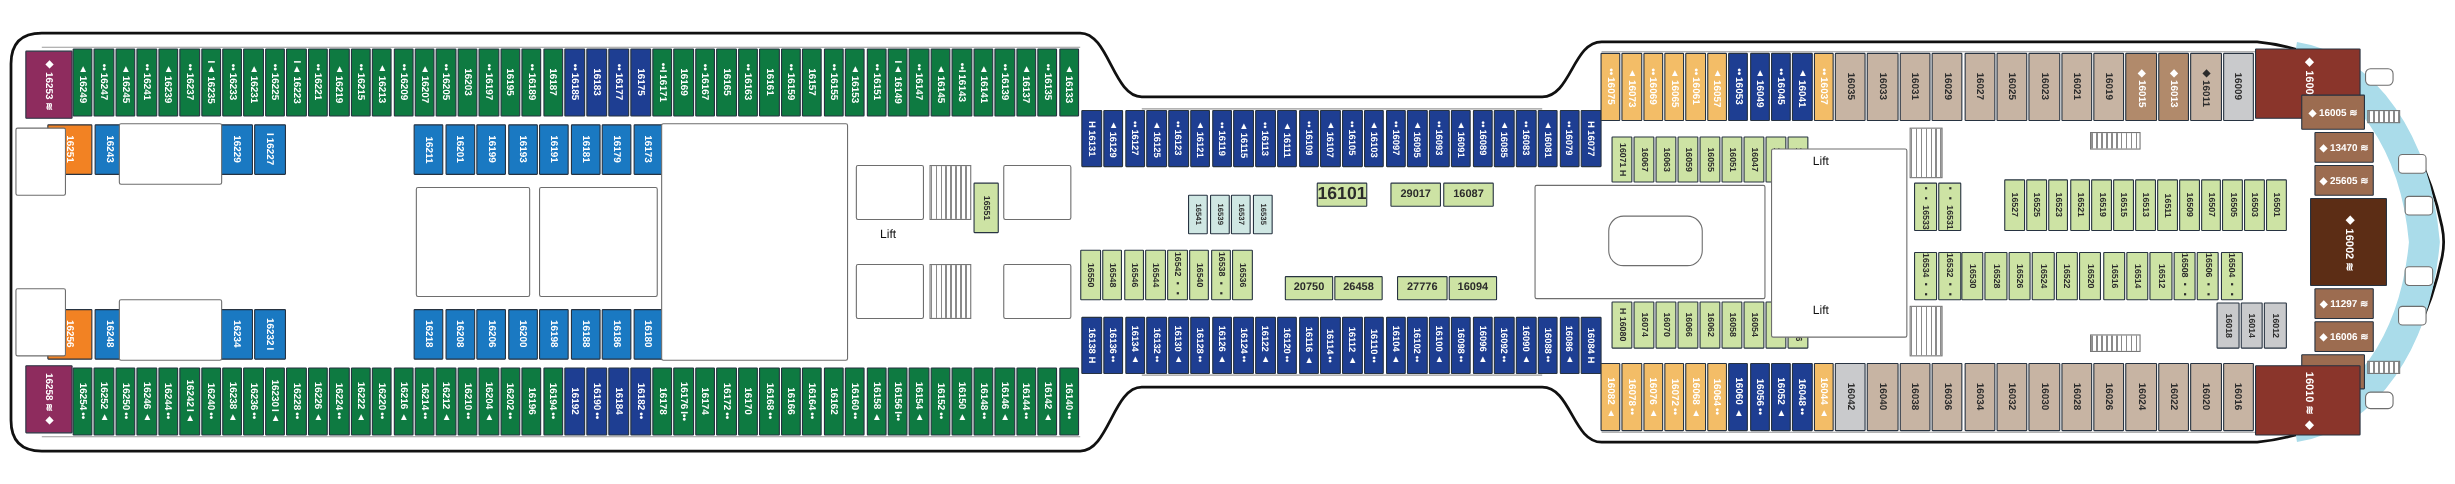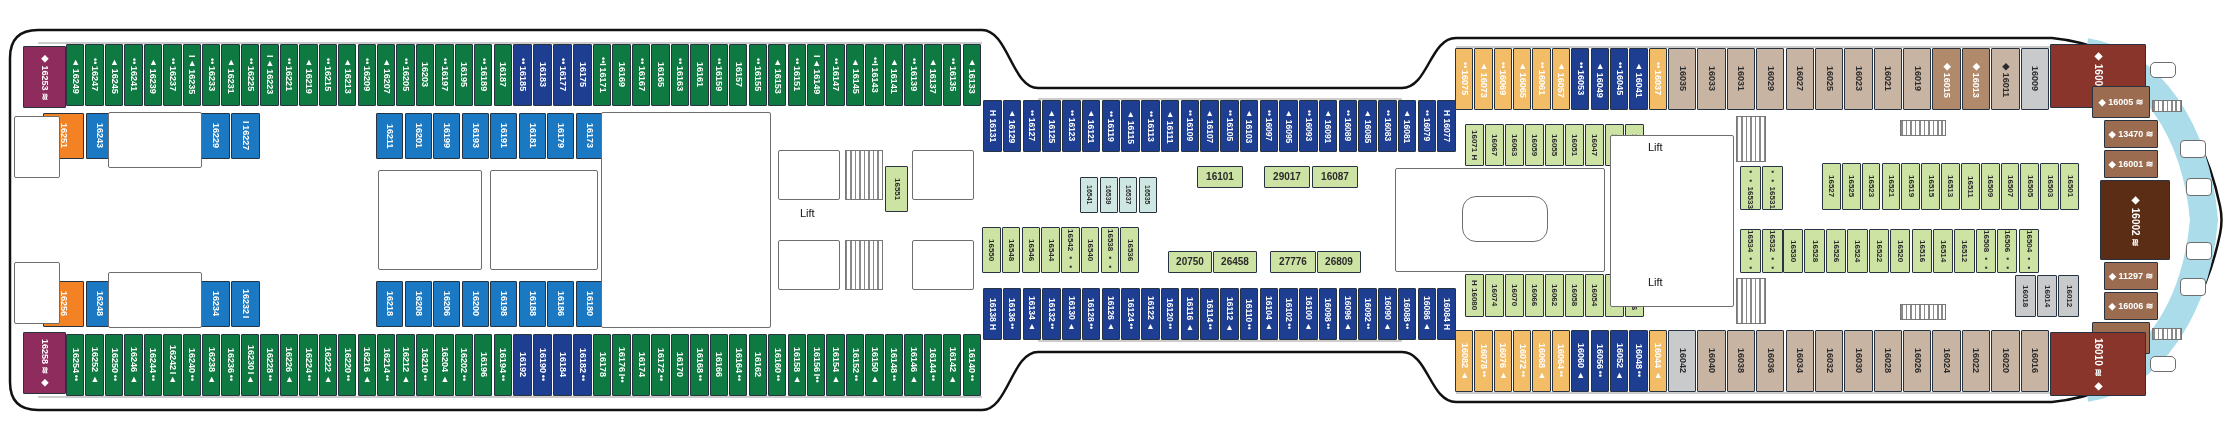--- a/index.html
+++ b/index.html
@@ -879,57 +879,57 @@
     <div class="cab" style="left: 2050px; top: 44px; width: 96px; height: 64px; background: rgb(138, 53, 43); color: rgb(255, 255, 255);">
       <span class="vtxt" style="font-size: 10px;">◆ 16007 ≋</span>
     </div>
     <div class="cab" style="left: 2092px; top: 86px; width: 58px; height: 32px; background: rgb(156, 108, 80); color: rgb(255, 255, 255);">
       <span class="htxt" style="font-size: 9px;">◆ 16005 ≋</span>
     </div>
     <div class="cab" style="left: 2104px; top: 120px; width: 54px; height: 28px; background: rgb(156, 108, 80); color: rgb(255, 255, 255);">
       <span class="htxt" style="font-size: 9px;">◆ 13470 ≋</span>
     </div>
     <div class="cab" style="left: 2104px; top: 150px; width: 54px; height: 28px; background: rgb(156, 108, 80); color: rgb(255, 255, 255);">
-      <span class="htxt" style="font-size: 9px;">◆ 16001 ≋</span>
+      <span class="htxt" style="font-size: 9px;">◆ 25605 ≋</span>
     </div>
     <div class="cab" style="left: 2100px; top: 180px; width: 70px; height: 80px; background: rgb(92, 45, 21); color: rgb(255, 255, 255);">
       <span class="vtxt" style="font-size: 10px;">◆ 16002 ≋</span>
     </div>
     <div class="cab" style="left: 2104px; top: 262px; width: 54px; height: 28px; background: rgb(156, 108, 80); color: rgb(255, 255, 255);">
       <span class="htxt" style="font-size: 9px;">◆ 11297 ≋</span>
     </div>
     <div class="cab" style="left: 2104px; top: 292px; width: 54px; height: 28px; background: rgb(156, 108, 80); color: rgb(255, 255, 255);">
       <span class="htxt" style="font-size: 9px;">◆ 16006 ≋</span>
     </div>
     <div class="cab" style="left: 2092px; top: 322px; width: 58px; height: 32px; background: rgb(156, 108, 80); color: rgb(255, 255, 255);">
       <span class="htxt" style="font-size: 9px;">◆ 16008 ≋</span>
     </div>
     <div class="cab" style="left: 2050px; top: 332px; width: 96px; height: 64px; background: rgb(138, 53, 43); color: rgb(255, 255, 255);">
       <span class="vtxt" style="font-size: 10px;">16010 ≋ ◆</span>
     </div>
     <div class="cab" style="left: 1197px; top: 166px; width: 46px; height: 22px; background: rgb(205, 227, 164); color: rgb(43, 43, 43);">
-      <span class="htxt" style="font-size: 10px;">16101</span>
+      <span class="htxt" style="font-size: 16px;">16101</span>
     </div>
     <div class="cab" style="left: 1264px; top: 166px; width: 46px; height: 22px; background: rgb(205, 227, 164); color: rgb(43, 43, 43);">
       <span class="htxt" style="font-size: 10px;">29017</span>
     </div>
     <div class="cab" style="left: 1312px; top: 166px; width: 46px; height: 22px; background: rgb(205, 227, 164); color: rgb(43, 43, 43);">
       <span class="htxt" style="font-size: 10px;">16087</span>
     </div>
     <div class="cab" style="left: 1168px; top: 251px; width: 44px; height: 22px; background: rgb(205, 227, 164); color: rgb(43, 43, 43);">
       <span class="htxt" style="font-size: 10px;">20750</span>
     </div>
     <div class="cab" style="left: 1213px; top: 251px; width: 44px; height: 22px; background: rgb(205, 227, 164); color: rgb(43, 43, 43);">
       <span class="htxt" style="font-size: 10px;">26458</span>
     </div>
     <div class="cab" style="left: 1270px; top: 251px; width: 46px; height: 22px; background: rgb(205, 227, 164); color: rgb(43, 43, 43);">
       <span class="htxt" style="font-size: 10px;">27776</span>
     </div>
     <div class="cab" style="left: 1317px; top: 251px; width: 44px; height: 22px; background: rgb(205, 227, 164); color: rgb(43, 43, 43);">
-      <span class="htxt" style="font-size: 10px;">26809</span>
+      <span class="htxt" style="font-size: 10px;">16094</span>
     </div>
     <div class="room" style="left: 14px; top: 116px; width: 46px; height: 62px;"></div>
     <div class="room" style="left: 14px; top: 262px; width: 46px; height: 62px;"></div>
     <div class="room" style="left: 108px; top: 112px; width: 94px; height: 56px;"></div>
     <div class="room" style="left: 108px; top: 272px; width: 94px; height: 56px;"></div>
     <div class="room" style="left: 378px; top: 170px; width: 104px; height: 100px;"></div>
     <div class="room" style="left: 490px; top: 170px; width: 108px; height: 100px;"></div>
     <div class="room" style="left: 601px; top: 112px; width: 170px; height: 216px;"></div>
     <div class="room" style="left: 778px; top: 150px; width: 62px; height: 50px;"></div>
     <div class="room" style="left: 778px; top: 240px; width: 62px; height: 50px;"></div>

